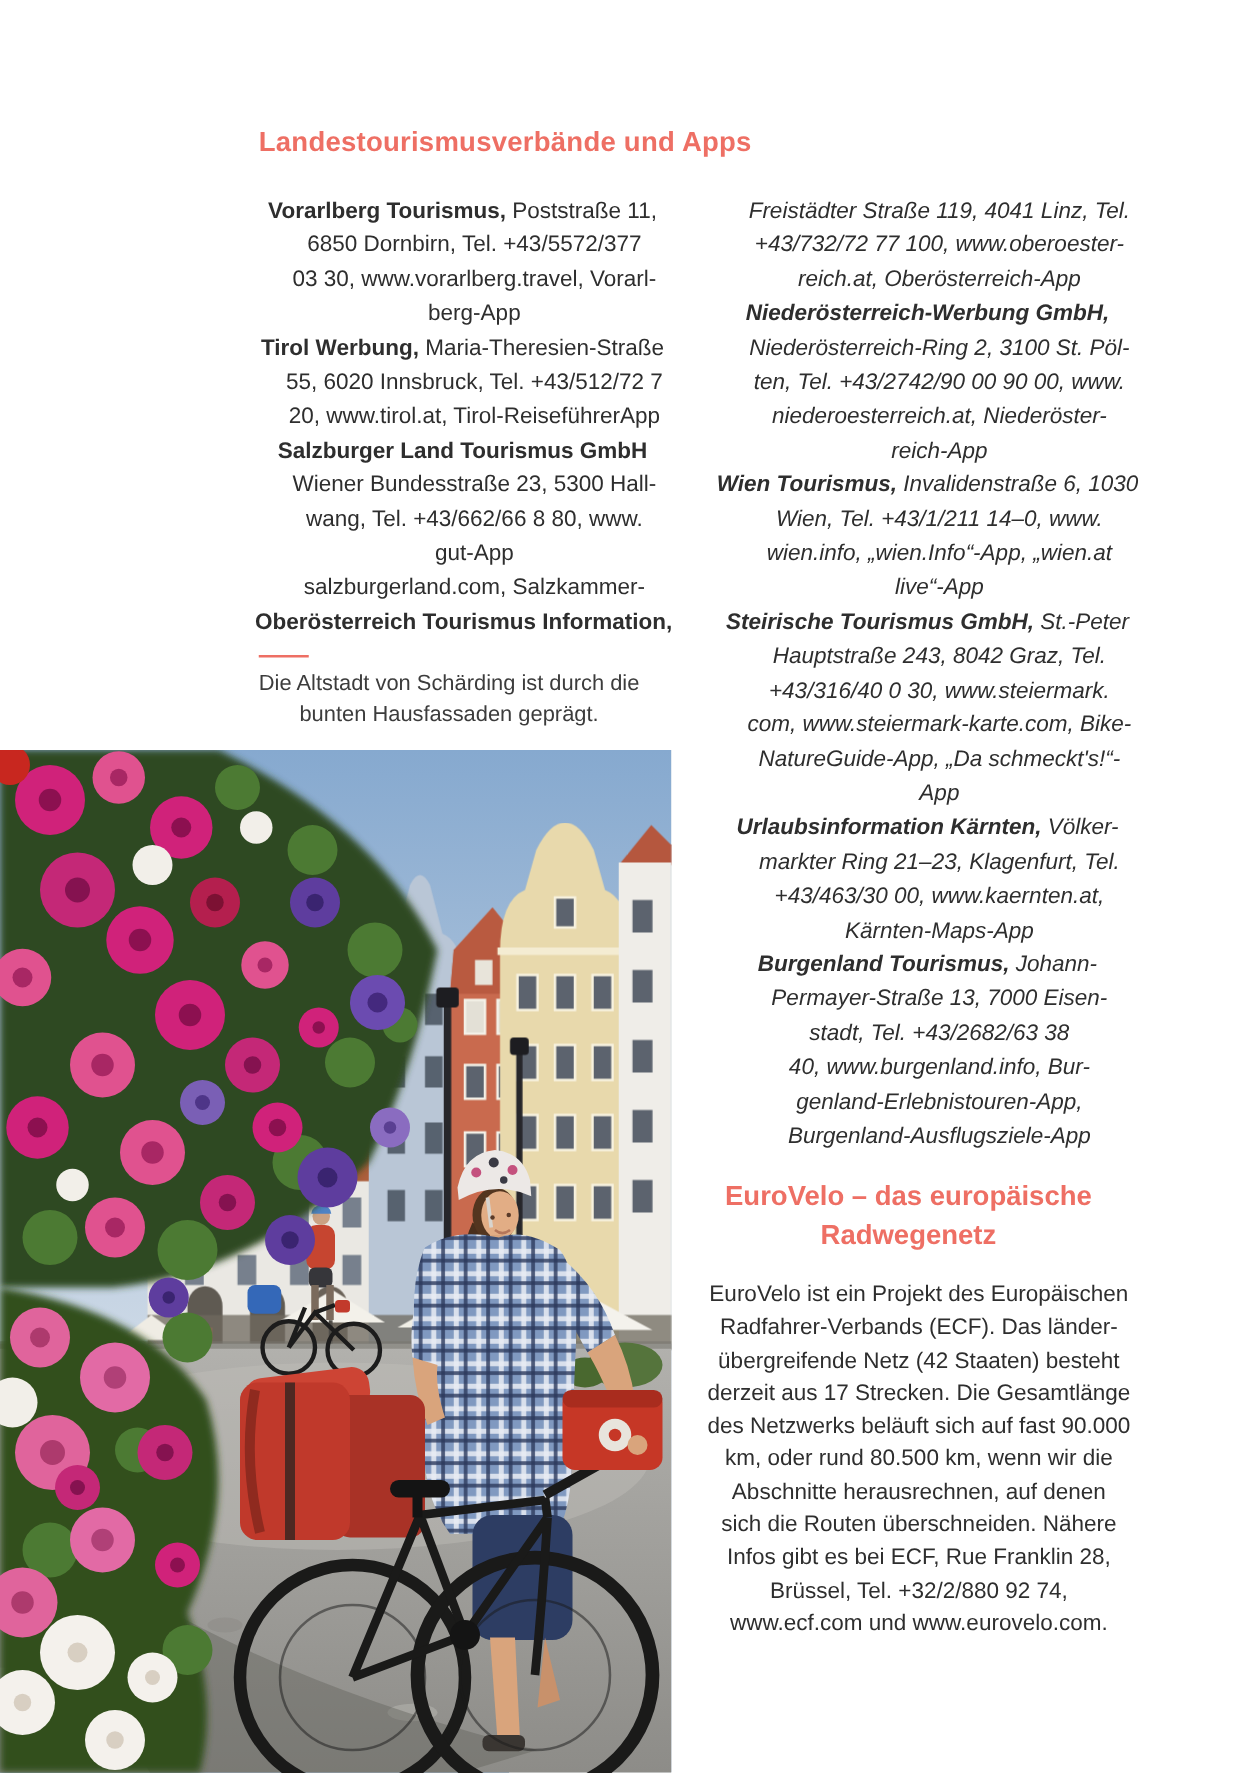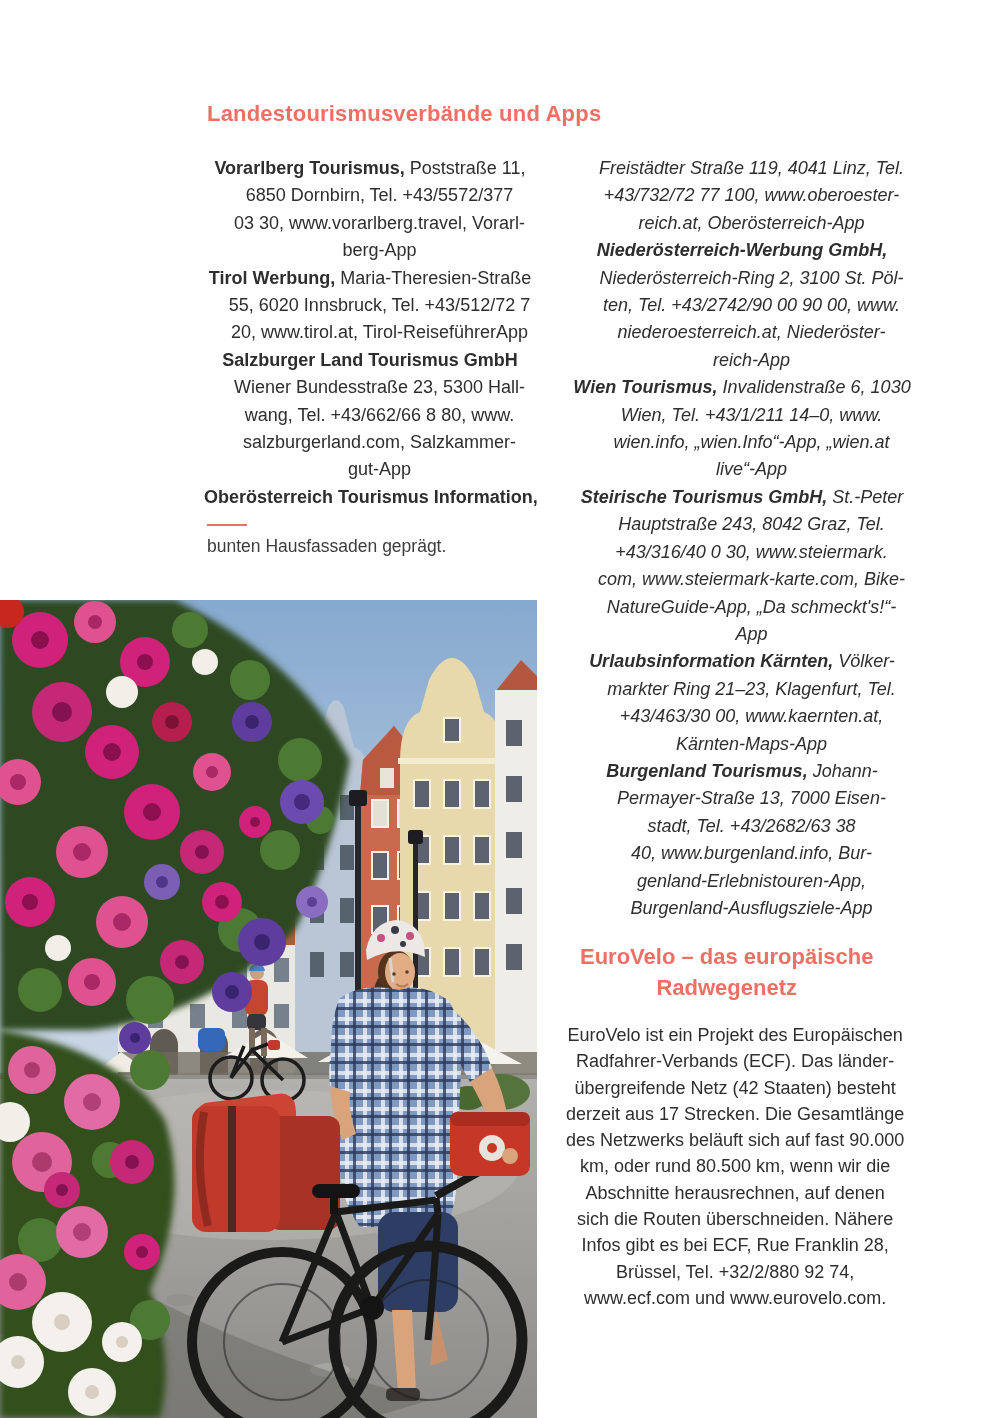--- a/index.html
+++ b/index.html
@@ -46,22 +46,22 @@
       </div>
       <div class="entry">
         <div class="line"><span class="b">Tirol Werbung,</span> Maria-Theresien-Straße</div>
         <div class="line cont">55, 6020 Innsbruck, Tel. +43/512/72 7</div>
         <div class="line cont">20, www.tirol.at, Tirol-ReiseführerApp</div>
       </div>
       <div class="entry">
         <div class="line"><span class="b">Salzburger Land Tourismus GmbH</span></div>
         <div class="line cont">Wiener Bundesstraße 23, 5300 Hall-</div>
         <div class="line cont">wang, Tel. +43/662/66 8 80, www.</div>
+        <div class="line cont">gut-App</div>
         <div class="line cont">salzburgerland.com, Salzkammer-</div>
-        <div class="line cont">gut-App</div>
       </div>
       <div class="entry">
         <div class="line"><span class="b">Oberösterreich Tourismus Information,</span></div>
       </div>
     </div>
   <div class="col col-right">
       <div class="entry">
         <div class="line cont">Freistädter Straße 119, 4041 Linz, Tel.</div>
         <div class="line cont">+43/732/72 77 100, www.oberoester-</div>
         <div class="line cont">reich.at, Oberösterreich-App</div>
@@ -98,20 +98,21 @@
         <div class="line cont">Permayer-Straße 13, 7000 Eisen-</div>
         <div class="line cont">stadt, Tel. +43/2682/63 38</div>
         <div class="line cont">40, www.burgenland.info, Bur-</div>
         <div class="line cont">genland-Erlebnistouren-App,</div>
         <div class="line cont">Burgenland-Ausflugsziele-App</div>
       </div>
     </div>
 
   <div class="divider"></div>
   <div class="caption">
+      <div>Die Altstadt von Schärding ist durch die</div>
       <div>bunten Hausfassaden geprägt.</div>
     </div>
 
   <figure class="photo">
     <svg viewBox="0 0 537 818" width="537" height="818" xmlns="http://www.w3.org/2000/svg" role="img">
       <defs>
         <linearGradient id="sky" x1="0" y1="0" x2="0" y2="1">
           <stop offset="0" stop-color="#86a9cf"></stop>
             <stop offset="1" stop-color="#cdd9e6"></stop>
         </linearGradient>

